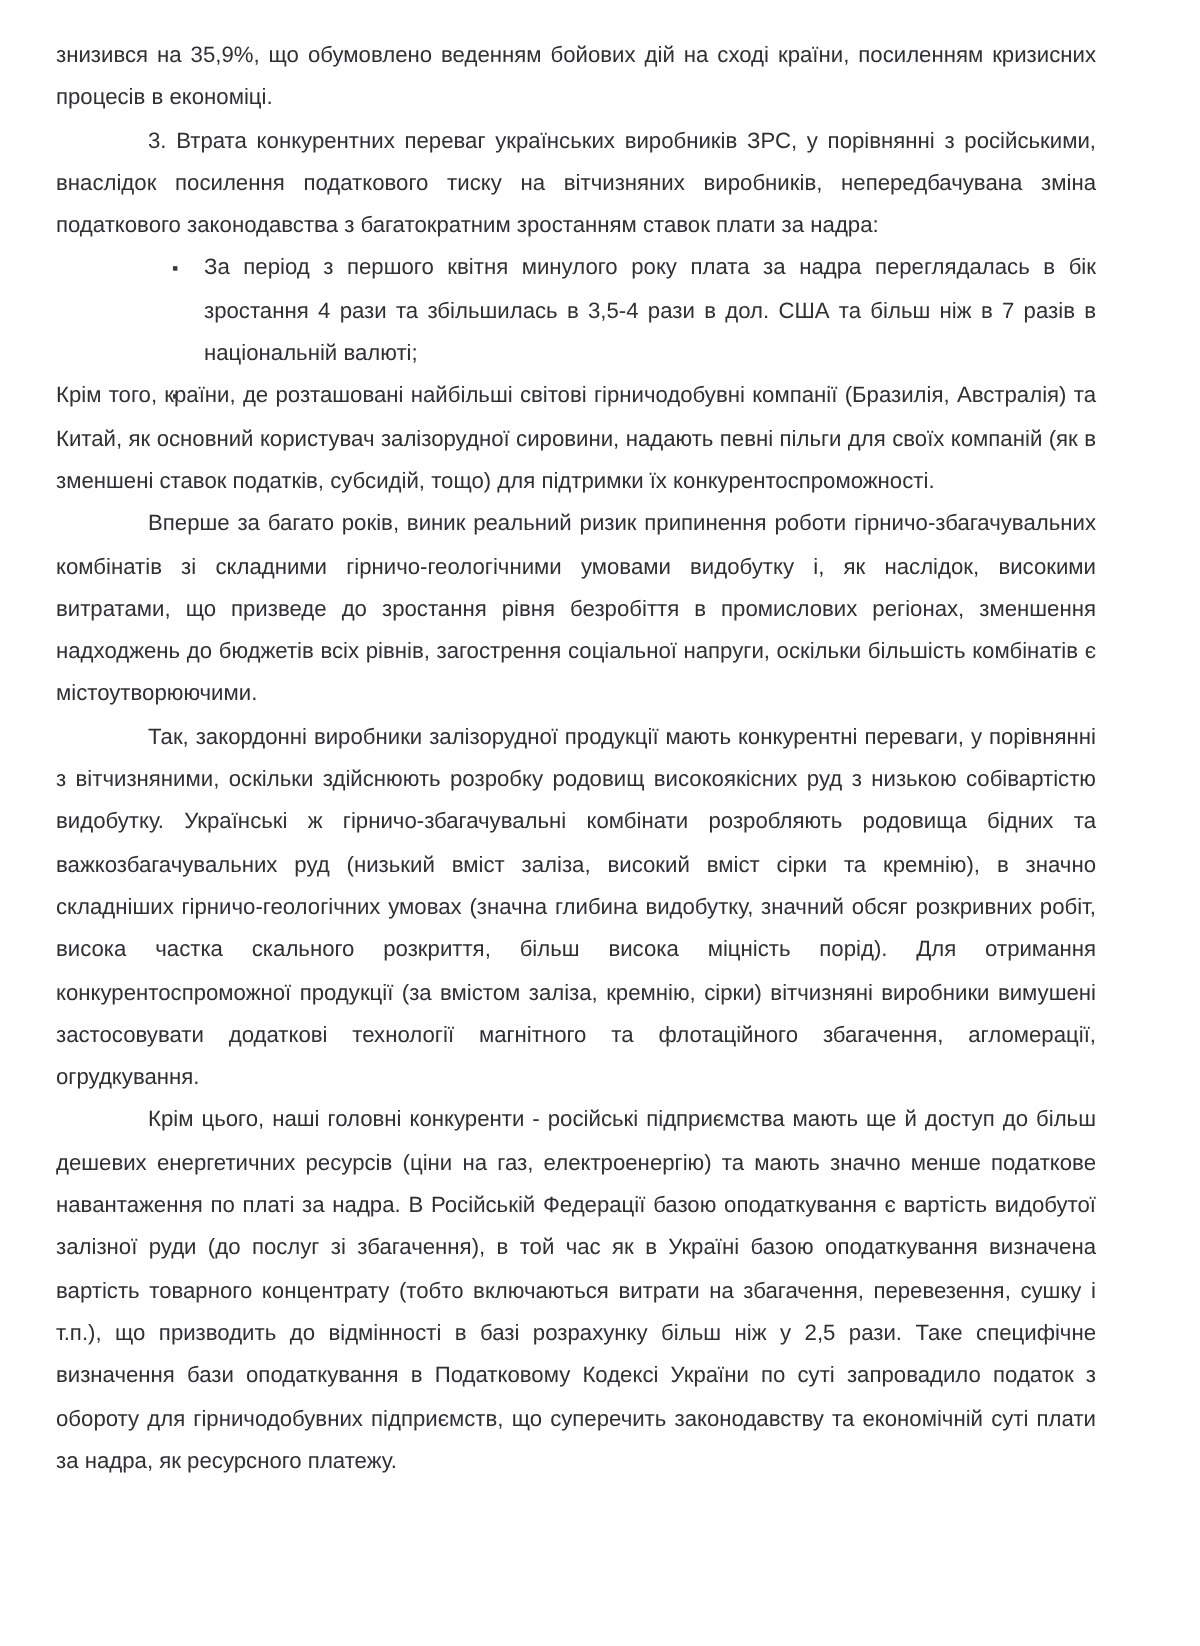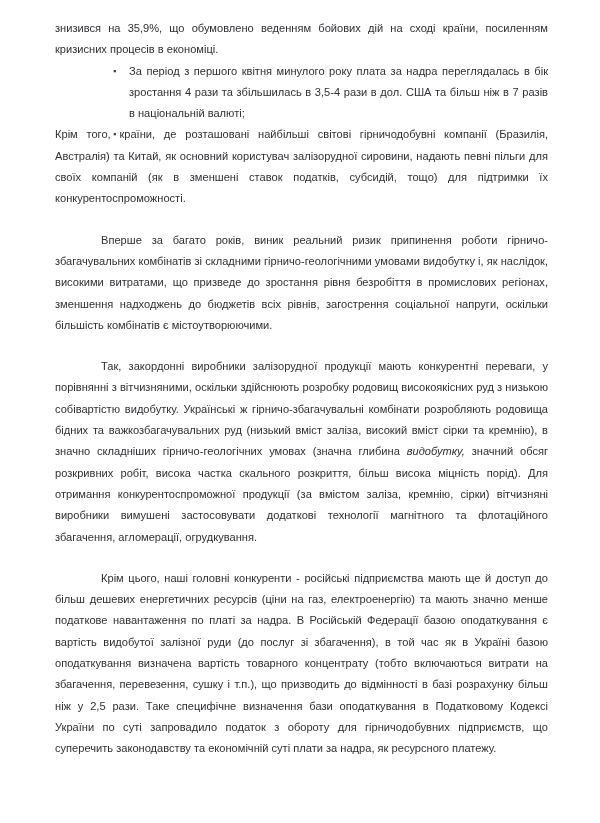--- a/index.html
+++ b/index.html
@@ -14,21 +14,21 @@
     color: #2b2b2b;
     overflow: hidden;
   }
 
   .page {
     position: relative;
     width: 600px;
     height: 676px;
     background: #ffffff;
     box-sizing: border-box;
-    padding: 18px 52px 10px 55px;
+    padding: 18px 52px 10px 28px;
   }
 
   .doc-body {
     font-size: 11.1px;
     line-height: 21.3px;
     text-align: justify;
     text-justify: inter-word;
     color: #2f2f33;
     -webkit-font-smoothing: antialiased;
   }
@@ -38,21 +38,20 @@
     padding: 0;
     text-indent: 46px;
     text-align: justify;
   }
 
   p.para.no-indent {
     text-indent: 0;
   }
 
   p.para.gap {
-    margin-top: 20px;
   }
 
   
   p.numbered {
     text-indent: 46px;
   }
 
   ul.bullets {
     list-style: none;
     margin: 0;
@@ -71,36 +70,36 @@
   ul.bullets li .bullet-mark {
     position: absolute;
     left: 2px;
     top: 0px;
     font-size: 9px;
     line-height: 21.3px;
     color: #3a3a3a;
   }
 
   .ital {
-    font-style: italic;
   }
 
   
   .doc-body {
     filter: contrast(0.99);
   }
 </style>
 </head>
 <body>
 
 <div class="page">
   <div class="doc-body">
 
     <p class="para no-indent">знизився на 35,9%, що обумовлено веденням бойових дій на сході країни, посиленням кризисних процесів в економіці.</p>
 
+    <p class="para numbered">3.  Втрата конкурентних переваг українських виробників ЗРС, у порівнянні з російськими, внаслідок посилення податкового тиску на вітчизняних виробників, непередбачувана зміна податкового законодавства з багатократним зростанням ставок плати за надра:</p>
 
     <ul class="bullets">
       <li>
         <span class="bullet-mark">▪</span>
         <span>За період з першого квітня минулого року плата за надра переглядалась в бік зростання 4 рази та збільшилась в 3,5-4 рази в дол. США та більш ніж в 7 разів в національній валюті;</span>
       </li>
       <li>
         <span class="bullet-mark">▪</span>
       </li>
     </ul>

